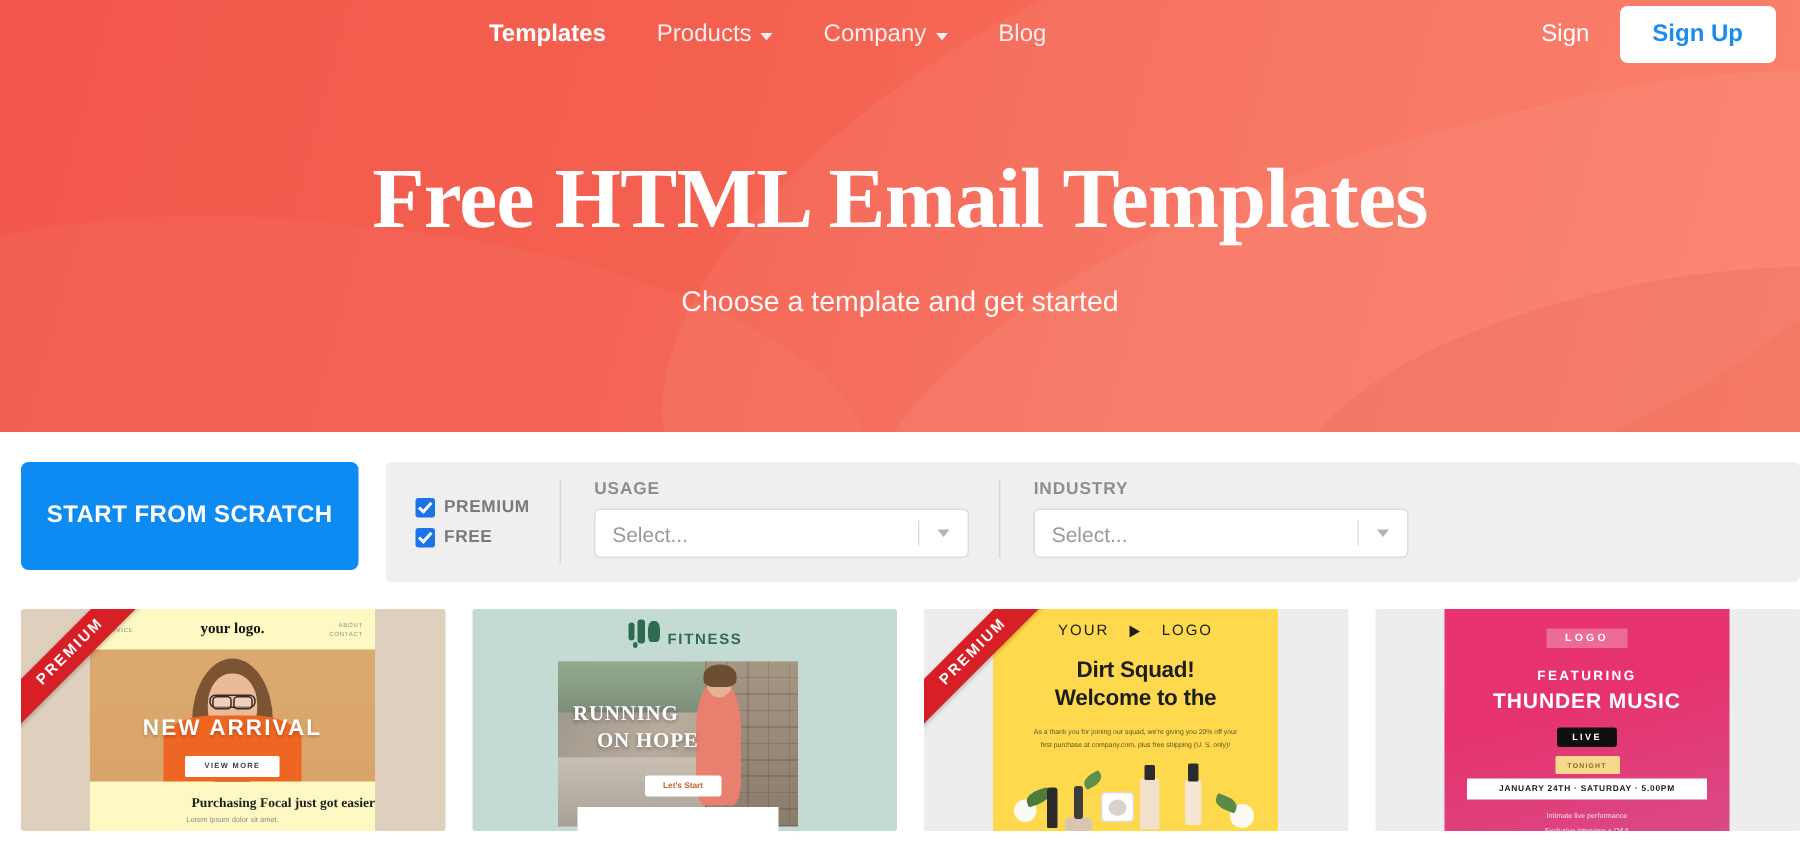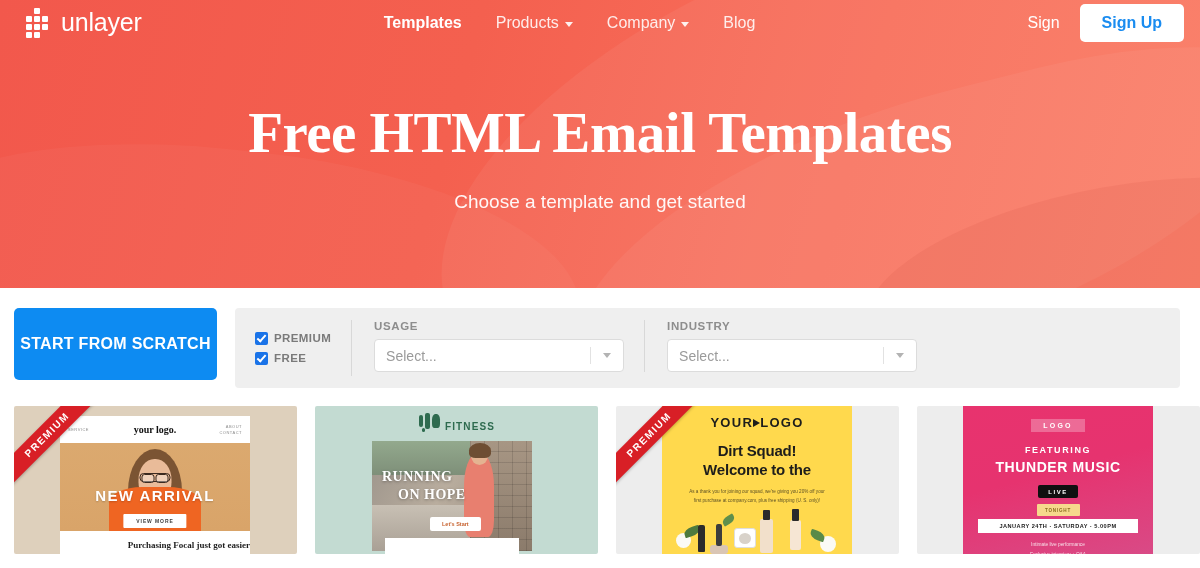--- a/index.html
+++ b/index.html
@@ -139,21 +139,21 @@
 
   
   .filters {
     display: flex;
     align-items: stretch;
     padding: 20px 0 0 0;
     height: 118px;
   }
   .scratch-btn {
     margin-left: 14px;
-    width: 203px; height: 72px;
+    width: 225px; height: 72px;
     background: #0d8bf2;
     color: #ffffff;
     border: none; border-radius: 5px;
     font-size: 16px; font-weight: 700;
     letter-spacing: 0.3px;
     cursor: pointer;
     font-family: inherit;
     flex: none;
   }
   .filter-panel {
@@ -262,22 +262,22 @@
     text-align: center;
     padding: 5px 0;
     transform: rotate(-45deg);
     z-index: 9;
     box-shadow: 0 1px 3px rgba(0,0,0,0.25);
   }
 
   
   .c1 { background: #ded0bc; }
   .c1-inner {
-    position: absolute; left: 46px; top: 10px;
-    width: 190px; height: 148px; background: #ffffff;
+    position: absolute; left: 46px; top: 0;
+    width: 190px; height: 148px; background: #fef9c3;
   }
   .c1-head {
     height: 27px; display: flex; align-items: center;
     padding: 0 8px;
   }
   .c1-nav-l, .c1-nav-r {
     font-size: 4px; color: #8d8d8d; letter-spacing: .5px;
     line-height: 1.5; flex: none; width: 34px;
   }
   .c1-nav-r { text-align: right; }
@@ -425,23 +425,23 @@
   
   .c3 { background: #ededed; }
   .c3-inner {
     position: absolute; left: 46px; top: 0;
     width: 190px; height: 148px;
     background: #ffd94d;
     overflow: hidden;
   }
   .c3-logo {
     text-align: center; padding-top: 9px;
-    font-size: 13px; font-weight: 700; color: #1d1d1b;
+    font-size: 10px; font-weight: 400; color: #1d1d1b;
     letter-spacing: 1.3px;
-    display: flex; align-items: center; justify-content: center; gap: 0;
+    display: flex; align-items: center; justify-content: center; gap: 14px;
   }
   .c3-logo .play {
     width: 0; height: 0;
     border-left: 7px solid #1d1d1b;
     border-top: 4.5px solid transparent;
     border-bottom: 4.5px solid transparent;
   }
   .c3-h {
     text-align: center; margin-top: 11px;
     font-size: 15px; font-weight: 800; color: #1d1d1b;
@@ -517,34 +517,20 @@
 </head>
 <body>
 
 <div class="hero">
   <div class="hero-wave wave-a"></div>
   <div class="hero-wave wave-b"></div>
   <div class="hero-wave wave-c"></div>
   <div class="hero-wave wave-d"></div>
 
   <div class="nav">
-    <a class="brand">
-      <span class="brand-mark">
-        <i style="left:8px;  top:0px;  width:6px; height:6px;"></i>
-        <i style="left:0px;  top:8px;  width:6px; height:6px;"></i>
-        <i style="left:8px;  top:8px;  width:6px; height:6px;"></i>
-        <i style="left:16px; top:8px;  width:6px; height:6px;"></i>
-        <i style="left:0px;  top:16px; width:6px; height:6px;"></i>
-        <i style="left:8px;  top:16px; width:6px; height:6px;"></i>
-        <i style="left:16px; top:16px; width:6px; height:6px;"></i>
-        <i style="left:0px;  top:24px; width:6px; height:6px;"></i>
-        <i style="left:8px;  top:24px; width:6px; height:6px;"></i>
-      </span>
-      <span class="brand-name">unlayer</span>
-    </a>
 
     <div class="nav-center">
       <a class="nav-link active">
         <span>Templates</span>
       </a>
       <a class="nav-link">
         <span>Products</span>
         <span class="caret"></span>
       </a>
       <a class="nav-link">

